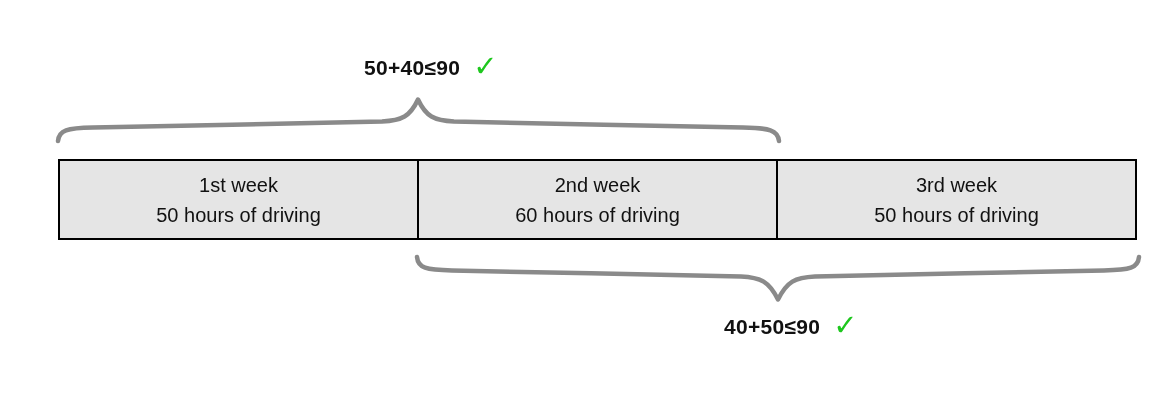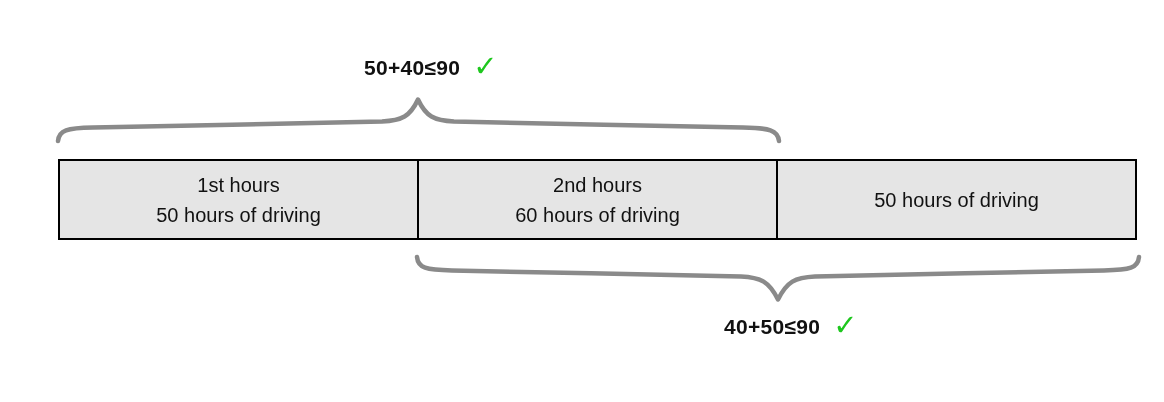--- a/index.html
+++ b/index.html
@@ -94,28 +94,29 @@
              C 1114 270, 1122 268, 1123 257"></path>
   </svg>
 
   <div class="constraint-label top-label">
     <span class="formula">50+40≤90</span>
     <span class="check">✓</span>
   </div>
 
   <div class="weeks-table">
     <div class="cell">
-      <div>1st hours</div>
+      <div>1st week</div>
       <div>50 hours of driving</div>
     </div>
     <div class="cell">
-      <div>2nd hours</div>
+      <div>2nd week</div>
       <div>60 hours of driving</div>
     </div>
     <div class="cell">
+      <div>3rd week</div>
       <div>50 hours of driving</div>
     </div>
   </div>
 
   <div class="constraint-label bottom-label">
     <span class="formula">40+50≤90</span>
     <span class="check">✓</span>
   </div>
 
 </div>

